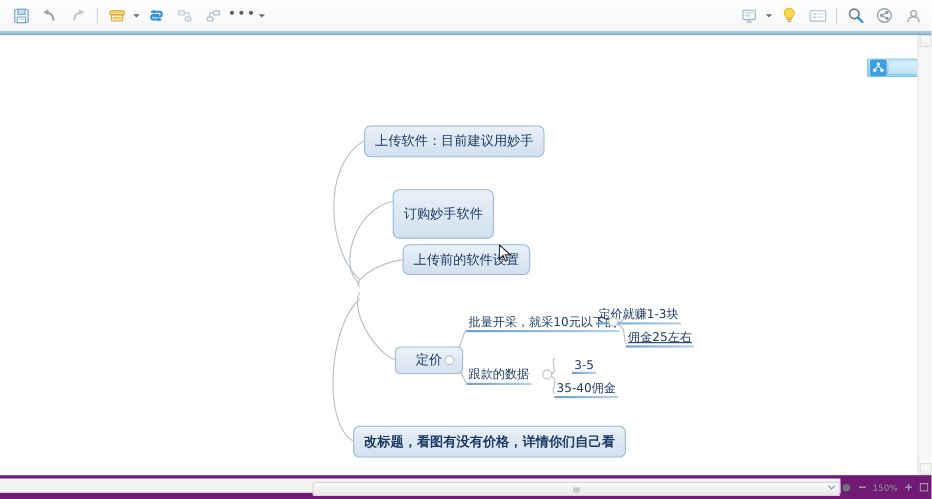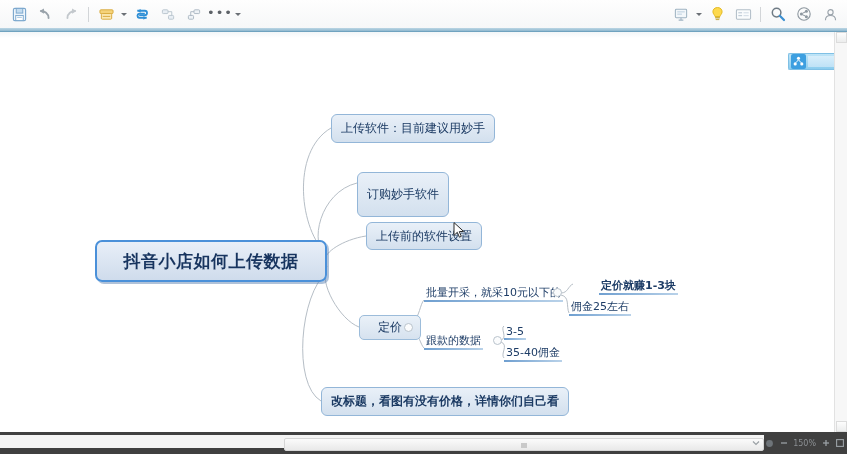--- a/index.html
+++ b/index.html
@@ -79,21 +79,21 @@
     position: absolute; left: 1px; width: 11px; height: 11px;
     background: linear-gradient(#fdfdfd,#eceded);
     border: 1px solid #dcdcdc;
   }
   #vscroll .arrow-up { top: 0; }
   #vscroll .arrow-dn { bottom: 0; }
 
   
   #hscroll {
     position: absolute; left: 0; bottom: 0; width: 847px; height: 22px;
-    background: #404040;
+    background: #701a75;
   }
   #hscroll-track {
     position: absolute; left: 0; top: 3px; width: 764px; height: 13px;
     background: #f4f4f4;
   }
   #hscroll-thumb {
     position: absolute; left: 284px; top: 3px; width: 480px; height: 13px;
     background: linear-gradient(#fbfbfb, #e9e9e9);
     border: 1px solid #d6d6d6; border-radius: 2px;
   }
@@ -184,23 +184,23 @@
     padding: 0 2px 2px 2px;
     align-items: flex-end;
   }
   .nu::after {
     content: ""; position: absolute; left: 0; bottom: 0;
     width: 100%; height: 2px;
     background: linear-gradient(90deg,#6f9fd0,#b9d2e9);
   }
   #node-c1 { left: 424px; top: 250px; height: 20px; }
   #node-c2 { left: 424px; top: 298px; height: 20px; }
-  #node-d1 { left: 599px; top: 244px; height: 19px; font-weight: bold; }
-  #node-d2 { left: 569px; top: 264px; height: 20px; }
-  #node-e1 { left: 504px; top: 288px; height: 20px; }
+  #node-d1 { left: 542px; top: 244px; height: 19px; }
+  #node-d2 { left: 569px; top: 264px; height: 20px; text-decoration: underline; }
+  #node-e1 { left: 520px; top: 288px; height: 20px; }
   #node-e2 { left: 504px; top: 310px; height: 20px; align-items: flex-end; }
 
   
   .collapse-dot {
     position: absolute;
     width: 9px; height: 9px; border-radius: 50%;
     border: 1px solid #b9c3cc; background: #fbfcfd;
   }
   #dot-b4 { left: 404px; top: 291px; }
   #dot-c1 { left: 553px; top: 256px; }
@@ -365,23 +365,20 @@
           <path d="M412 299 C420 303 420 312 424 316"></path>
 
           <path d="M561 261 C568 261 568 254 573 252"></path>
           <path d="M561 263 C570 265 566 274 569 281"></path>
 
           <path d="M501 308 C508 306 500 296 504 294"></path>
           <path d="M501 310 C509 313 500 322 504 326"></path>
         </g>
       </svg>
 
-      <div class="node" id="node-root">
-        <span>抖音小店如何上传数据</span>
-      </div>
 
       <div class="node n1" id="node-b1">
         <span>上传软件：目前建议用妙手</span>
       </div>
       <div class="node n1" id="node-b2">
         <span>订购妙手软件</span>
       </div>
       <div class="node n1" id="node-b3">
         <span>上传前的软件设置</span>
       </div>

